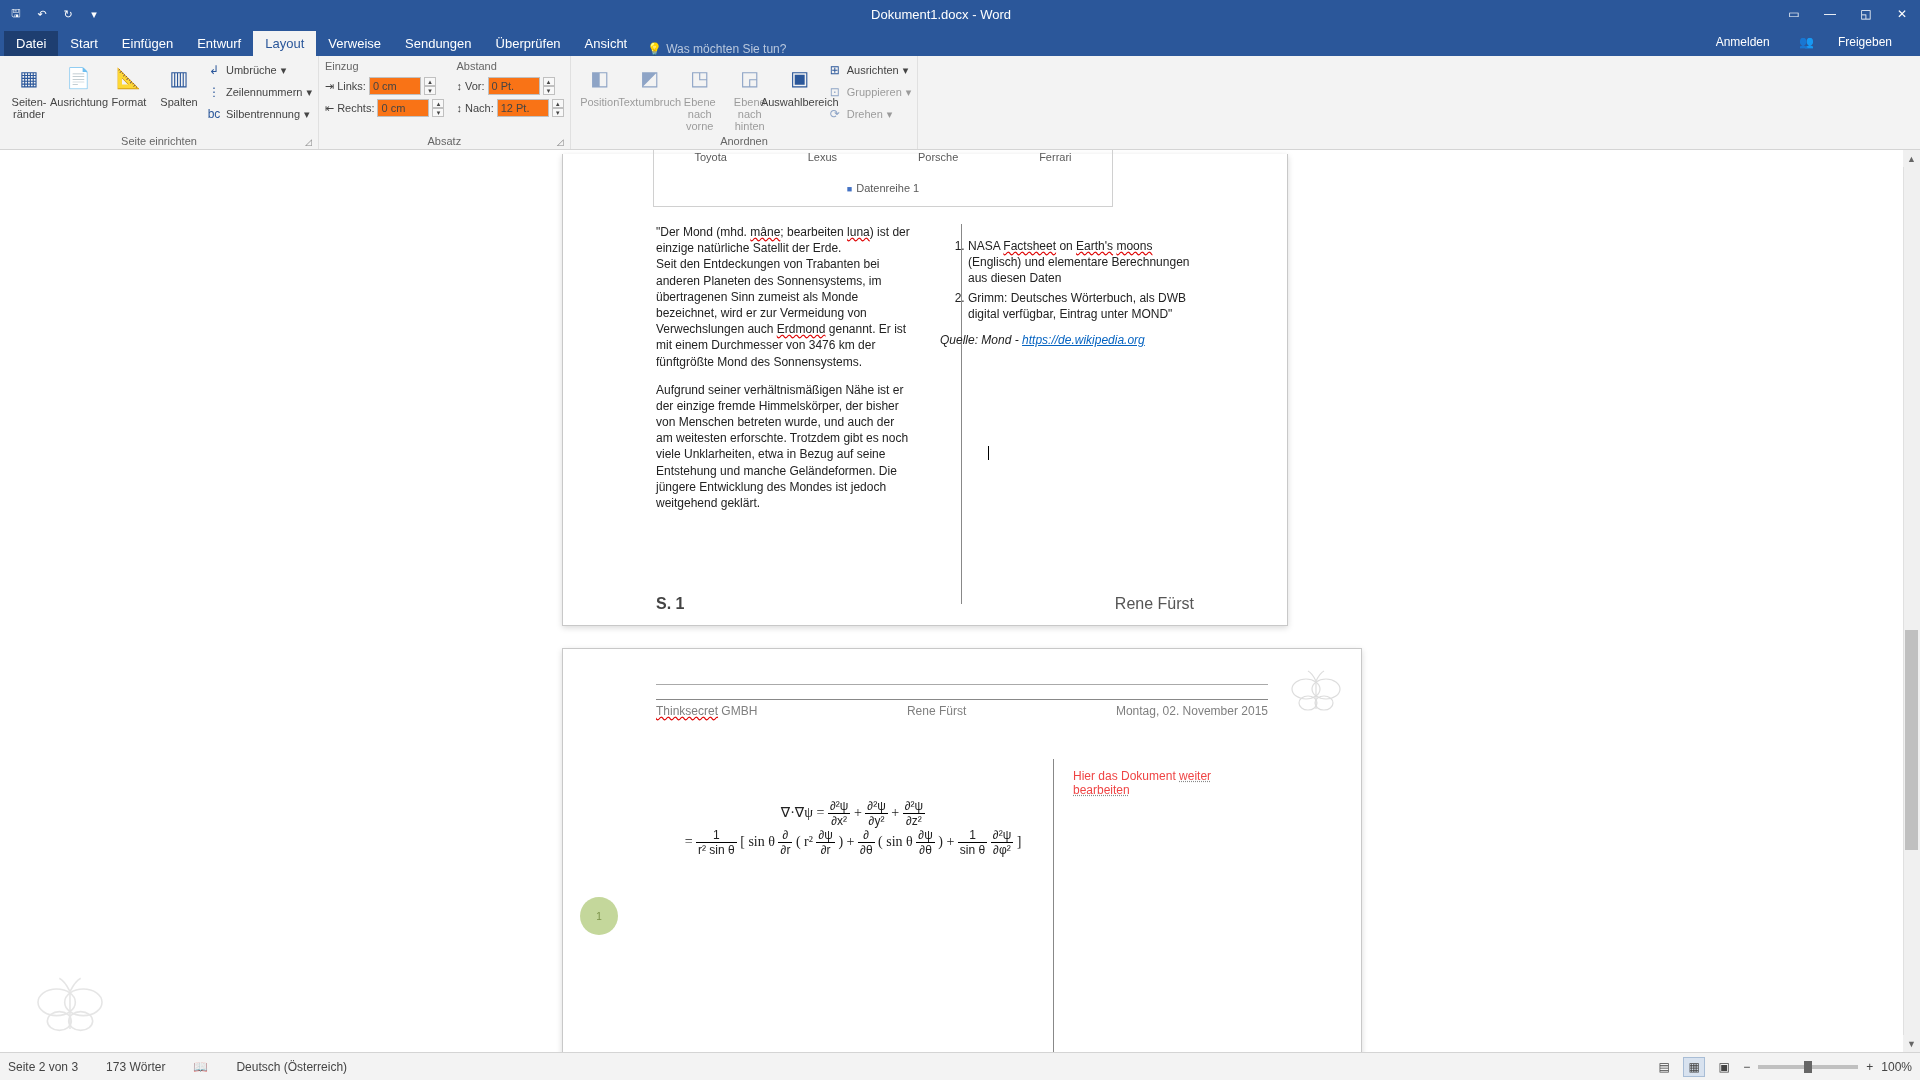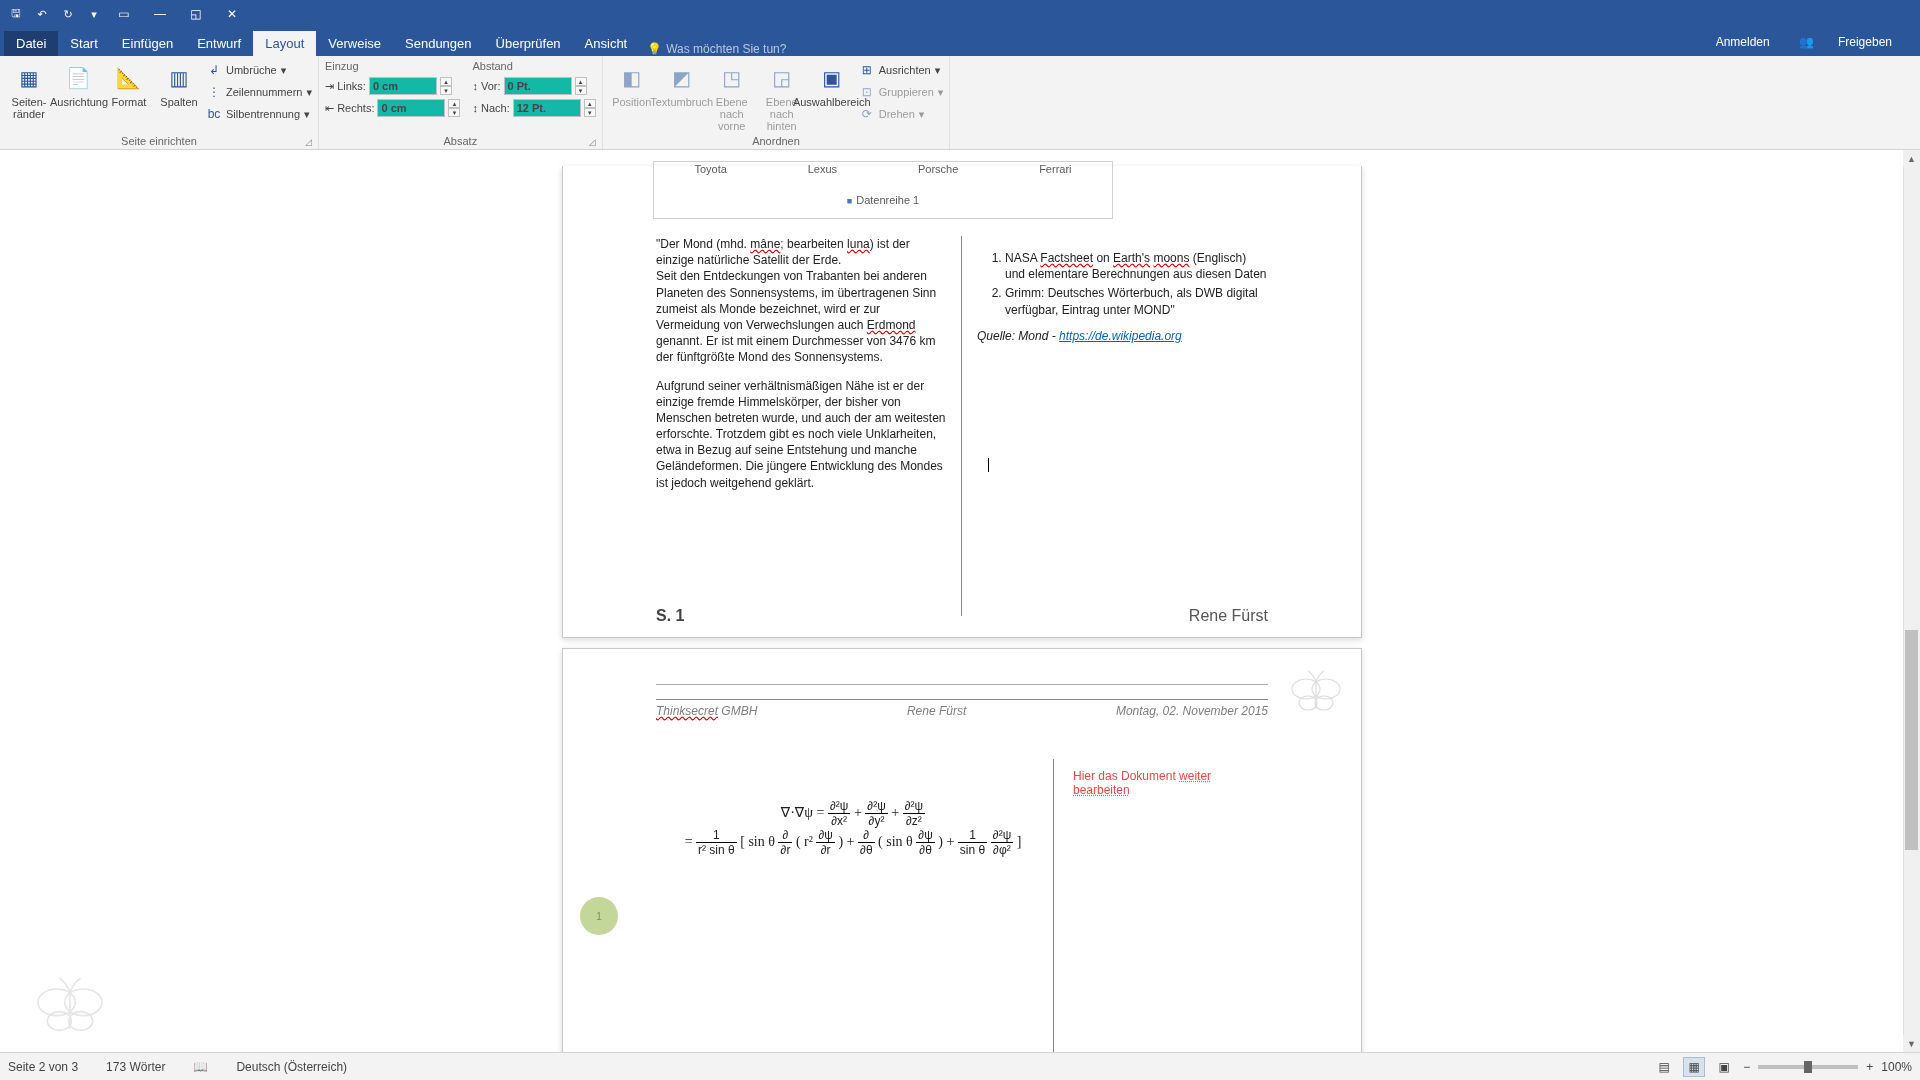--- a/index.html
+++ b/index.html
@@ -28,32 +28,32 @@
 .group-content { flex: 1; display: flex; align-items: flex-start; gap: 4px; }
 .group-label { text-align: center; font-size: 11px; color: #666; padding-bottom: 2px; position: relative; }
 .group-label .dialog-launcher { position: absolute; right: 0; bottom: 2px; font-size: 9px; color: #888; }
 .big-btn { display: flex; flex-direction: column; align-items: center; justify-content: center; width: 46px; padding-top: 4px; cursor: pointer; }
 .big-btn .ico { width: 32px; height: 32px; display: flex; align-items: center; justify-content: center; font-size: 20px; color: #2b579a; }
 .big-btn .lbl { font-size: 11px; text-align: center; line-height: 12px; padding-top: 2px; }
 .stack { display: flex; flex-direction: column; gap: 2px; padding-top: 2px; }
 .stack-item { display: flex; align-items: center; gap: 4px; font-size: 11px; height: 20px; cursor: pointer; }
 .stack-item .mini-ico { width: 16px; height: 16px; display:flex; align-items:center; justify-content:center; font-size:12px; color:#2b579a; }
 .indent-row { display:flex; align-items:center; gap:3px; font-size:11px; height:20px; }
-.spin-input { width: 68px; height: 18px; border: 1px solid #c0c0c0; background:#14b8a6; font-size:11px; padding:0 3px; display:flex; align-items:center;font-weight:bold; }
+.spin-input { width: 52px; height: 18px; border: 1px solid #c0c0c0; background:#f97316; font-size:11px; padding:0 3px; display:flex; align-items:center; }
 .spin-btns { display:flex; flex-direction:column; }
 .spin-btns div { width:12px; height:9px; border:1px solid #c0c0c0; background:#f8f8f8; font-size:7px; text-align:center; line-height:7px; cursor:pointer; }
 
 
 .doc-area { position: absolute; top: 150px; left: 0; right: 0; bottom: 28px; background: #fff; overflow: hidden; }
 .scroll-track { position:absolute; right:0; top:0; bottom:0; width:17px; background:#f0f0f0; border-left:1px solid #e0e0e0; }
 .scroll-thumb { position:absolute; right:2px; width:13px; background:#c0c0c0; }
 .scroll-arrow { position:absolute; right:0; width:17px; height:17px; background:#f0f0f0; display:flex; align-items:center; justify-content:center; font-size:9px; color:#666; cursor:pointer; }
 
 .page { position:absolute; background:#fff; border:1px solid #c8c8c8; box-shadow: 0 2px 6px rgba(0,0,0,0.15); }
-.page1 { left:562px; top:16px; width:800px; height:472px; border-top:none;text-decoration:underline; }
+.page1 { left:562px; top:4px; width:726px; height:472px; border-top:none;text-decoration:underline; }
 .page2 { left:562px; top:498px; width:800px; height:520px; }
 
 
 .chart-legend-row { position:absolute; top:7px; left:92px; width:450px; display:flex; justify-content:space-around; font-size:11px; color:#595959; }
 .chart-series { position:absolute; top:32px; left:0; width:100%; text-align:center; font-size:11px; color:#595959; }
 .chart-series::before { content:"■"; color:#4472c4; margin-right:4px; font-size:9px; }
 .chart-box { position:absolute; top:-5px; left:90px; width:460px; height:58px; border:1px solid #d0d0d0; }
 
 .two-col { position:absolute; top:70px; left:93px; right:93px; display:flex; gap:30px; font-size:12px; color:#222; line-height:1.35; font-family: "Segoe UI", Arial, sans-serif; }
 .col { flex:1; }
@@ -62,21 +62,21 @@
 .link { color:#0563c1; text-decoration:underline; font-style:italic; }
 .ol { padding-left: 28px; }
 .ol li { margin-bottom: 3px; }
 .footer-row { position:absolute; bottom:12px; left:93px; right:93px; display:flex; justify-content:space-between; font-size:16px; color:#555; }
 .page-num { font-weight:bold; color:#444; }
 .cursor-caret { position:absolute; width:1px; height:14px; background:#000; }
 
 
 .header-line { position:absolute; top:50px; left:93px; right:93px; height:1px; background:#888; }
 .header-line2 { position:absolute; top:35px; left:93px; right:93px; height:1px; background:#aaa; }
-.header-row { position:absolute; top:55px; left:93px; right:93px; display:flex; justify-content:space-between; font-size:12px; color:#7f7f7f; font-style:italic; }
+.header-row { position:absolute; top:55px; left:93px; right:93px; display:flex; justify-content:space-between; font-size:12px; color:#7f7f7f; }
 .header-row .h-left .red { text-decoration: underline dotted #d00; }
 .p2-divider { position:absolute; top:110px; left:490px; width:1px; height:380px; background:#888; }
 .p2-right-text { position:absolute; top:120px; left:510px; right:93px; font-size:12px; color:#ef4444; }
 .p2-right-text .dotted { text-decoration: underline dotted #888; }
 .formula { position:absolute; top:150px; left:100px; width:380px; font-family: "Cambria Math", Georgia, serif; font-size:14px; text-align:center; color:#222; }
 .green-circle { position:absolute; top:248px; left:17px; width:38px; height:38px; border-radius:50%; background:#c4d79b; display:flex; align-items:center; justify-content:center; font-size:10px; color:#7a9148; }
 .butterfly { position:absolute; width:60px; height:50px; opacity:0.5; }
 .butterfly svg { width:100%; height:100%; }
 
 
@@ -103,20 +103,21 @@
     <div class="qat-btn">
         <span>↶</span>
       </div>
     <div class="qat-btn">
         <span>↻</span>
       </div>
     <div class="qat-btn">
         <span>▾</span>
       </div>
   </div>
+  <div class="title-center">Dokument1.docx - Word</div>
   <div class="win-ctrls">
     <div class="win-btn">▭</div>
     <div class="win-btn">—</div>
     <div class="win-btn">◱</div>
     <div class="win-btn">✕</div>
   </div>
 </div>
 
 <div class="ribbon-tabs">
   <div class="tab datei">Datei</div>

